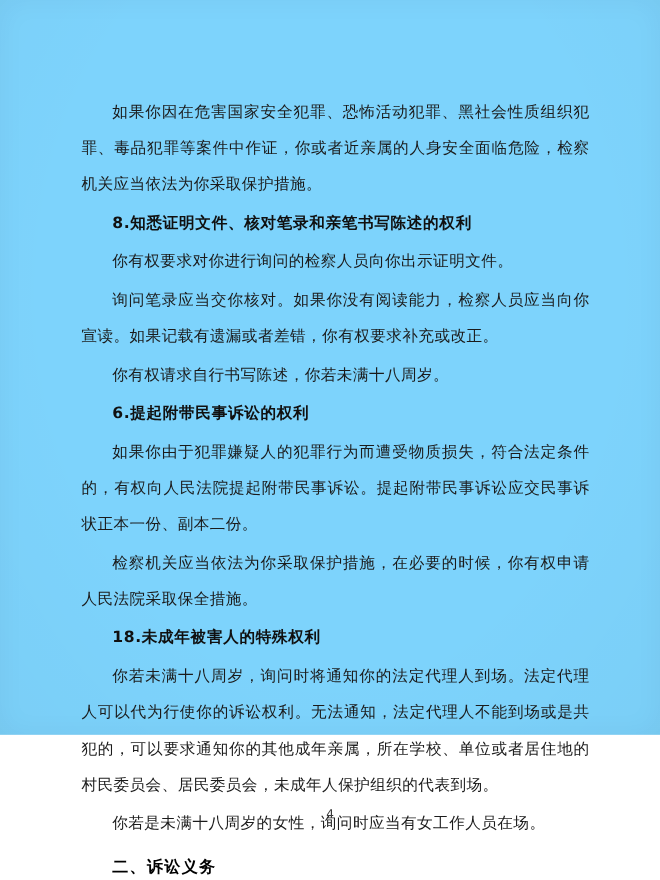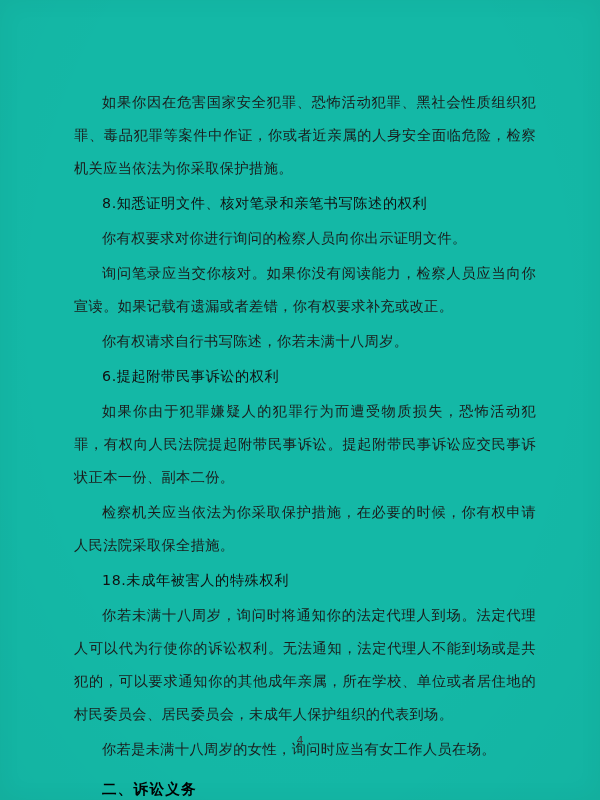--- a/index.html
+++ b/index.html
@@ -9,22 +9,22 @@
   body {
     width: 600px;
     height: 800px;
     background: #ffffff;
     font-family: "DejaVu Sans", sans-serif;
     overflow: hidden;
   }
   #page {
     position: relative;
     width: 600px;
-    height: 800px;
-    background: #14b8a6;
+    height: 668px;
+    background: #7dd3fc;
     box-sizing: border-box;
   }
   
   #page::before {
     content: "";
     position: absolute;
     inset: 0;
     background:
       radial-gradient(ellipse at 50% 40%, rgba(255,255,255,0) 60%, rgba(0,0,0,0.025) 100%);
     pointer-events: none;
@@ -44,21 +44,21 @@
     margin: 0 0 2px 0;
     font-family: "DejaVu Sans", sans-serif;
   }
   .indent {
     text-indent: 28px;
   }
   .heading {
     font-size: 14.2px;
     line-height: 33px;
     color: #101010;
-    font-weight: 400;
+    font-weight: 700;
     text-indent: 28px;
     letter-spacing: 0.6px;
     margin: 0 0 2px 0;
   }
   .section-heading {
     font-size: 14.6px;
     line-height: 34px;
     color: #000000;
     font-weight: 700;
     text-indent: 28px;
@@ -95,21 +95,21 @@
     <p class="heading">8.知悉证明文件、核对笔录和亲笔书写陈述的权利</p>
 
     <p class="para indent">你有权要求对你进行询问的检察人员向你出示证明文件。</p>
 
     <p class="para indent">询问笔录应当交你核对。如果你没有阅读能力，检察人员应当向你宣读。如果记载有遗漏或者差错，你有权要求补充或改正。</p>
 
     <p class="para indent">你有权请求自行书写陈述，你若未满十八周岁。</p>
 
     <p class="heading">6.提起附带民事诉讼的权利</p>
 
-    <p class="para indent">如果你由于犯罪嫌疑人的犯罪行为而遭受物质损失，恐怖活动犯罪，有权向人民法院提起附带民事诉讼。提起附带民事诉讼应交民事诉状正本一份、副本二份。</p>
+    <p class="para indent">如果你由于犯罪嫌疑人的犯罪行为而遭受物质损失，符合法定条件的，有权向人民法院提起附带民事诉讼。提起附带民事诉讼应交民事诉状正本一份、副本二份。</p>
 
     <p class="para indent">检察机关应当依法为你采取保护措施，在必要的时候，你有权申请人民法院采取保全措施。</p>
 
     <p class="heading">18.未成年被害人的特殊权利</p>
 
     <p class="para indent">你若未满十八周岁，询问时将通知你的法定代理人到场。法定代理人可以代为行使你的诉讼权利。无法通知，法定代理人不能到场或是共犯的，可以要求通知你的其他成年亲属，所在学校、单位或者居住地的村民委员会、居民委员会，未成年人保护组织的代表到场。</p>
 
     <p class="para indent">你若是未满十八周岁的女性，询问时应当有女工作人员在场。</p>
 
     <p class="section-heading">二、诉讼义务</p>

